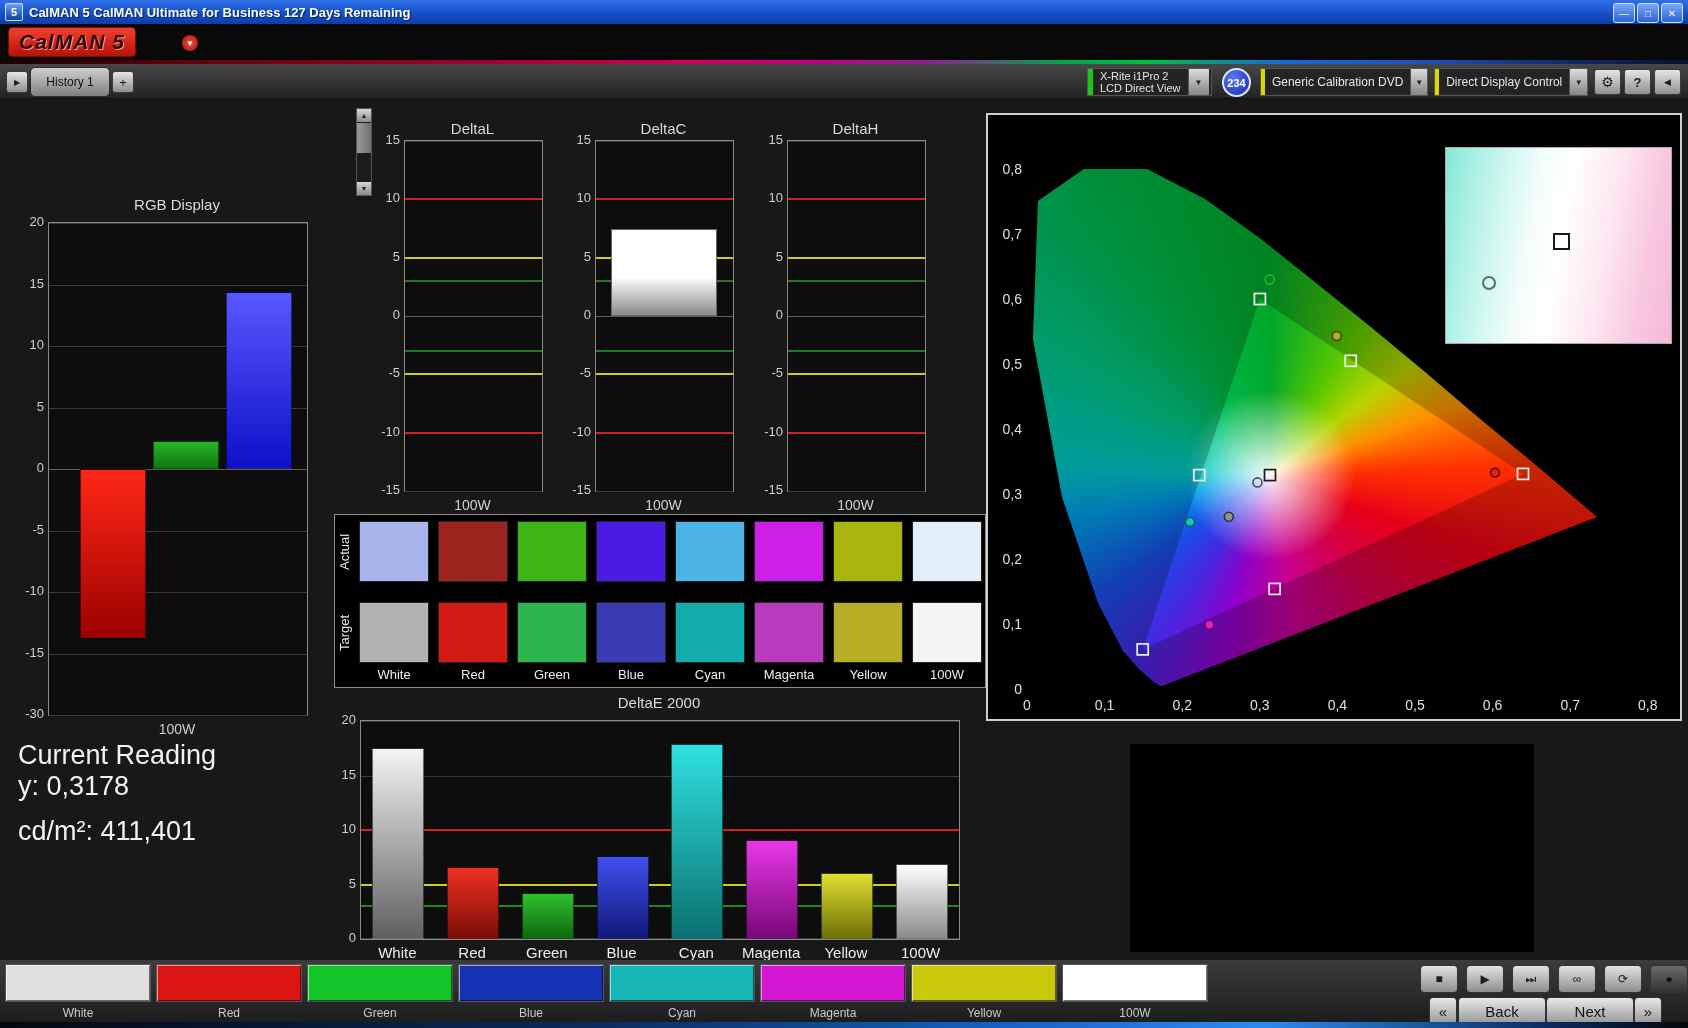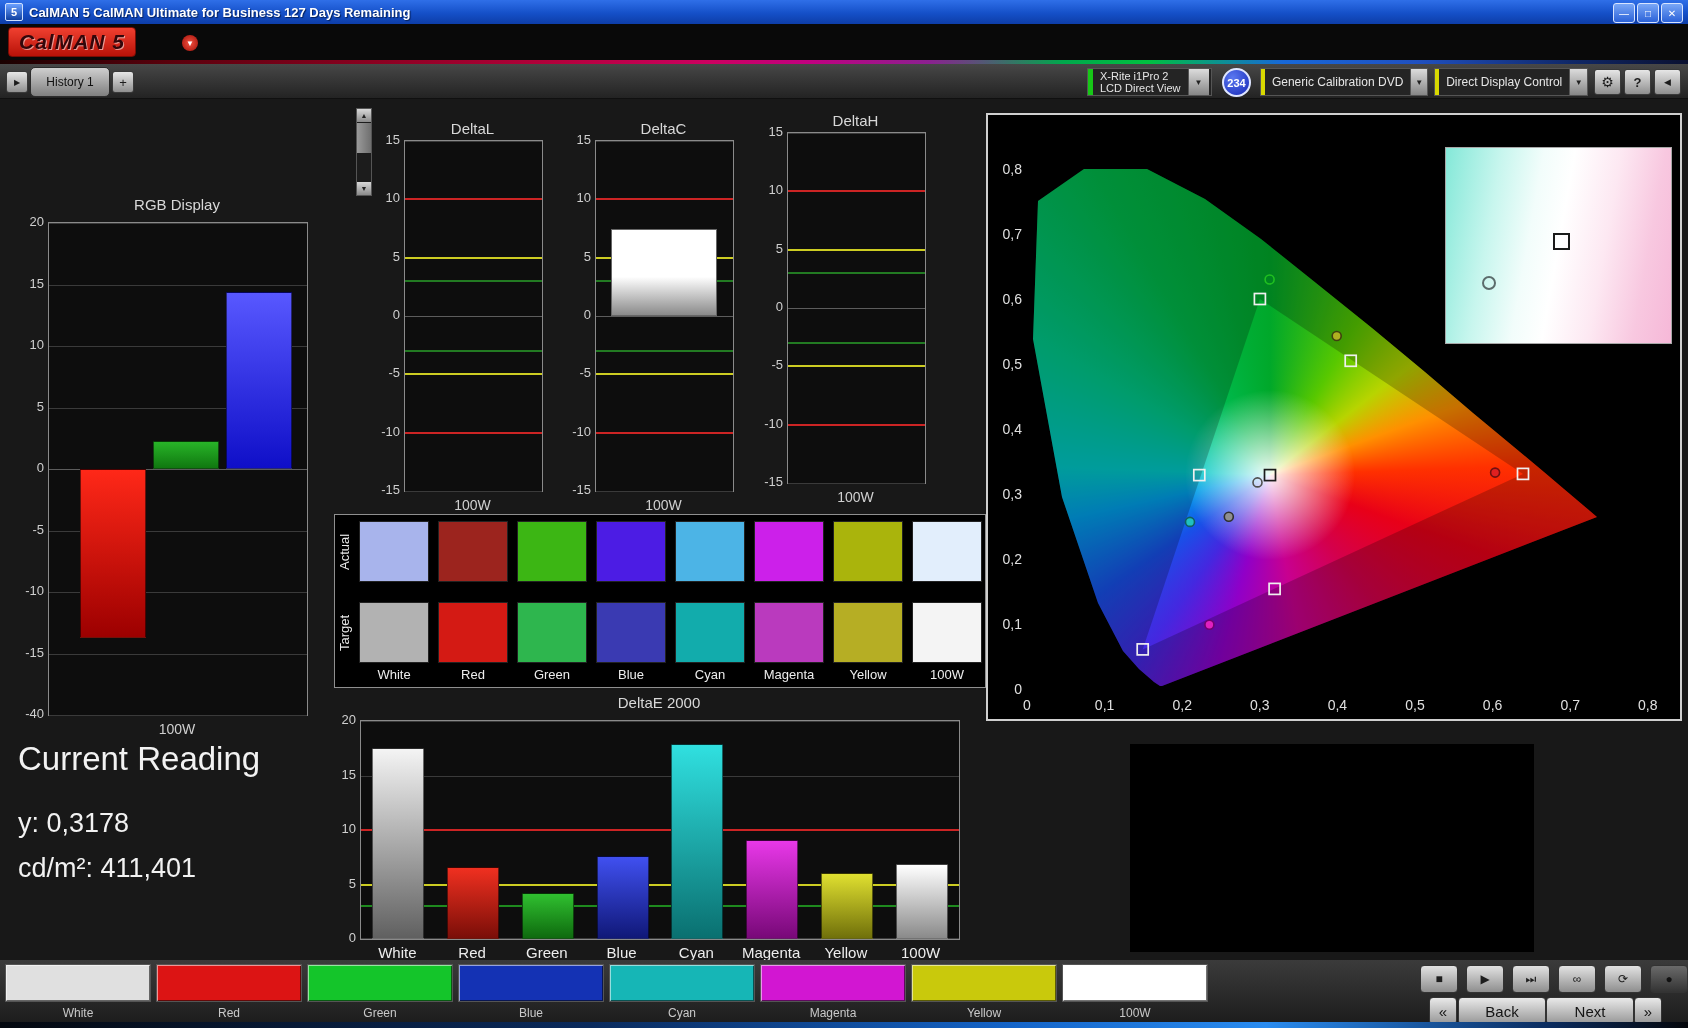--- a/index.html
+++ b/index.html
@@ -31,21 +31,21 @@
   .heading{left:30px;top:106px;width:380px;height:92px;overflow:hidden;color:#ececec;font-size:42px;line-height:47px;}
   .chart-wrap{position:absolute;}
   .chart-title{position:absolute;color:#d8d8d8;font-size:15px;text-align:center;}
   .chart-plot{position:absolute;background:#0d0d0d;border:1px solid #8a8a8a;}
   .gridline{position:absolute;left:0;width:100%;height:1px;background:#3a3a3a;}
   .refline{position:absolute;left:0;width:100%;height:2px;}
   .tick-label{position:absolute;color:#cfcfcf;font-size:13px;text-align:right;}
   .axis-label{position:absolute;color:#cfcfcf;font-size:14px;text-align:center;}
   .bar{position:absolute;border:1px solid rgba(0,0,0,.55);box-sizing:border-box;}
   .reading{left:18px;top:740px;width:320px;height:230px;color:#f2f2f2;}
-  .reading .r-title{font-size:33px;margin-bottom:30px;}
+  .reading .r-title{font-size:27px;margin-bottom:0;}
   .reading .r-line{font-size:27px;margin-bottom:14px;}
   
   .vscroll{left:356px;top:108px;width:16px;height:88px;background:#1c1c1c;border:1px solid #555;box-sizing:border-box;}
   .vs-btn{position:absolute;left:0;width:14px;height:13px;background:linear-gradient(#d8d8d8,#8a8a8a);color:#222;font-size:7px;display:flex;align-items:center;justify-content:center;cursor:pointer;}
   .vs-thumb{position:absolute;left:0;top:14px;width:14px;height:30px;background:linear-gradient(90deg,#9a9a9a,#6f6f6f);cursor:grab;}
   
   .swatches{left:334px;top:514px;width:652px;height:174px;background:#000;border:1px solid #8f8f8f;box-sizing:border-box;}
   .vlabel{position:absolute;color:#e8e8e8;font-size:13px;writing-mode:vertical-rl;transform:rotate(180deg);text-align:center;}
   .sw-cell{position:absolute;border:1px solid #222;box-sizing:border-box;}
   .sw-label{position:absolute;color:#ededed;font-size:13px;text-align:center;}
@@ -145,21 +145,21 @@
         <div class="bar" style="left: 177px; top: 68.88px; width: 66px; height: 177.12px; background: linear-gradient(rgb(88, 88, 255), rgb(15, 15, 200));"></div>
       </div>
       <div class="tick-label" style="left: -20px; top: 18px; width: 34px;">20</div>
       <div class="tick-label" style="left: -20px; top: 79.5px; width: 34px;">15</div>
       <div class="tick-label" style="left: -20px; top: 141px; width: 34px;">10</div>
       <div class="tick-label" style="left: -20px; top: 202.5px; width: 34px;">5</div>
       <div class="tick-label" style="left: -20px; top: 264px; width: 34px;">0</div>
       <div class="tick-label" style="left: -20px; top: 325.5px; width: 34px;">-5</div>
       <div class="tick-label" style="left: -20px; top: 387px; width: 34px;">-10</div>
       <div class="tick-label" style="left: -20px; top: 448.5px; width: 34px;">-15</div>
-      <div class="tick-label" style="left: -20px; top: 510px; width: 34px;">-40</div>
+      <div class="tick-label" style="left: -20px; top: 510px; width: 34px;">-30</div>
       <div class="axis-label" style="left: 18px; top: 525px; width: 258px;">100W</div>
     </div>
 
   <div class="abs vscroll">
     <div class="vs-btn" style="top:0;">▲</div>
     <div class="vs-thumb"></div>
     <div class="vs-btn" style="bottom:0;">▼</div>
   </div>
 
   <div id="delta-0" class="chart-wrap" style="left:374px;top:120px;width:170px;height:392px;">
@@ -208,21 +208,21 @@
       </div>
       <div class="tick-label" style="left: -2px; top: 12px; width: 28px;">15</div>
       <div class="tick-label" style="left: -2px; top: 70.3333px; width: 28px;">10</div>
       <div class="tick-label" style="left: -2px; top: 128.667px; width: 28px;">5</div>
       <div class="tick-label" style="left: -2px; top: 187px; width: 28px;">0</div>
       <div class="tick-label" style="left: -2px; top: 245.333px; width: 28px;">-5</div>
       <div class="tick-label" style="left: -2px; top: 303.667px; width: 28px;">-10</div>
       <div class="tick-label" style="left: -2px; top: 362px; width: 28px;">-15</div>
       <div class="axis-label" style="left: 30px; top: 377px; width: 137px;">100W</div>
     </div>
-  <div id="delta-2" class="chart-wrap" style="left:757px;top:112px;width:170px;height:392px;">
+  <div id="delta-2" class="chart-wrap" style="left:757px;top:120px;width:170px;height:392px;">
       <div class="chart-title" style="left: 30px; top: 0px; width: 137px;">DeltaH</div>
       <div class="chart-plot" style="left: 30px; top: 20px; width: 137px; height: 350px;">
         <div class="gridline" style="top: 0px;"></div>
         <div class="gridline" style="top: 58.3333px;"></div>
         <div class="gridline" style="top: 116.667px;"></div>
         <div class="gridline" style="top: 175px; background: rgb(92, 92, 92);"></div>
         <div class="gridline" style="top: 233.333px;"></div>
         <div class="gridline" style="top: 291.667px;"></div>
         <div class="gridline" style="top: 350px;"></div>
         <div class="refline" style="top: 57.3333px; background: rgb(204, 36, 36);"></div>

